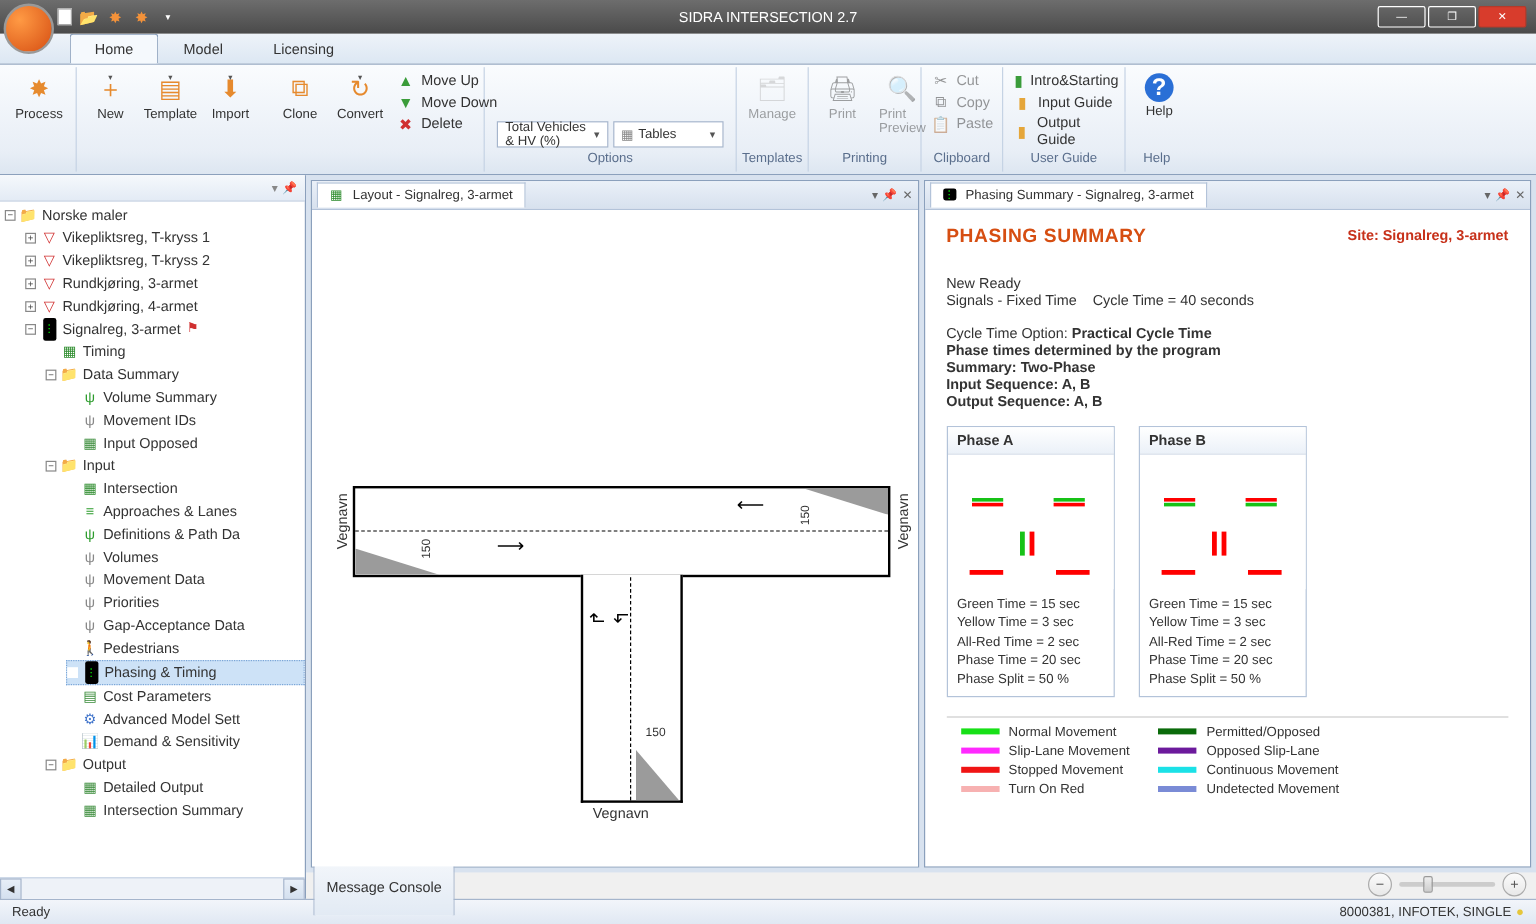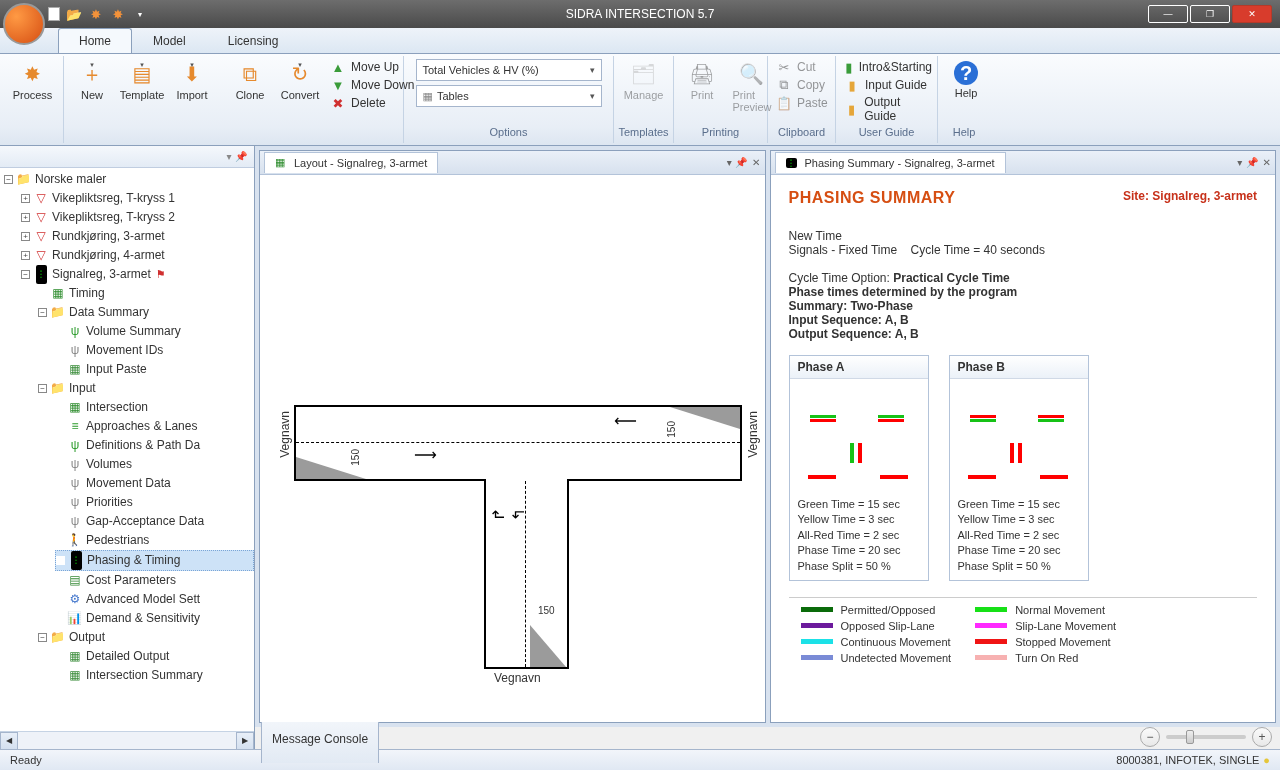--- a/index.html
+++ b/index.html
@@ -101,21 +101,21 @@
 <body>
 
 <div class="title-bar">
   <div class="qat">
     <span style="background:#fff;border:1px solid #aaa;width:12px;height:14px"></span>
     <span style="color:#f3b54a">📂</span>
     <span style="color:#f3923a">✸</span>
     <span style="color:#f3923a">✸</span>
     <span style="font-size:8px">▾</span>
   </div>
-  <div class="title">SIDRA INTERSECTION 5.7</div>
+  <div class="title">SIDRA INTERSECTION 2.7</div>
   <div class="win-controls">
     <span>—</span>
     <span>❐</span>
     <span class="close">✕</span>
   </div>
 </div>
 <div class="orb"></div>
 
 <div class="ribbon-tabs">
   <div class="tab active">Home</div>
@@ -172,21 +172,21 @@
           </div>
         <div class="item">
             <span class="i" style="color:#d03030">✖</span>
             <span>Delete</span>
           </div>
       </div>
     </div>
   </div>
 
   <div class="ribbon-group" style="width:210px">
-    <div class="content" style="flex-direction:column;gap:4px;align-items:center;padding:3px 6px">
+    <div class="content" style="flex-direction:row;gap:4px;align-items:flex-end;padding:3px 6px">
       <div class="combo">
           <span>Total Vehicles &amp; HV (%)</span>
           <span class="chev">▾</span>
         </div>
       <div class="combo">
           <span style="display:flex;gap:4px;align-items:center">
             <span style="color:#888">▦</span>
             <span>Tables</span>
           </span>
           <span class="chev">▾</span>
@@ -350,21 +350,21 @@
                           <div class="row">
                             <span class="toggle none"></span>
                             <span class="ticon ic-mov">ψ</span>
                             <span>Movement IDs</span>
                           </div>
                         </li>
                     <li>
                           <div class="row">
                             <span class="toggle none"></span>
                             <span class="ticon ic-table">▦</span>
-                            <span>Input Paste</span>
+                            <span>Input Opposed</span>
                           </div>
                         </li>
                   </ul>
                 </li>
                 <li>
                       <div class="row">
                         <span class="toggle">−</span>
                         <span class="ticon ic-folder">📁</span>
                         <span>Input</span>
                       </div>
@@ -547,21 +547,21 @@
             </div>
           <div class="pin-close">
               <span>▾</span>
               <span>📌</span>
               <span>✕</span>
             </div>
         </div>
         <div class="phasing">
           <div class="siteinfo">Site: Signalreg, 3-armet</div>
           <h2>PHASING SUMMARY</h2>
-          <p style="margin-top:22px"><span>New Time</span><br>
+          <p style="margin-top:22px"><span>New Ready</span><br>
              <span>Signals - Fixed Time</span>&nbsp;&nbsp;&nbsp;&nbsp;<span>Cycle Time = 40 seconds</span></p>
           <p style="margin-top:14px">
             <span>Cycle Time Option:</span> <b>Practical Cycle Time</b><br>
             <b>Phase times determined by the program</b><br>
             <b>Summary: Two-Phase</b><br>
             <b>Input Sequence: A, B</b><br>
             <b>Output Sequence: A, B</b>
           </p>
           <div class="phase-row">
             <div class="phase-box">
@@ -601,52 +601,52 @@
                 <span>Yellow Time = 3 sec</span><br>
                 <span>All-Red Time = 2 sec</span><br>
                 <span>Phase Time = 20 sec</span><br>
                 <span>Phase Split = 50 %</span>
               </div>
             </div>
           </div>
           <div class="legend">
             <div class="legend-col">
               <div class="legend-item">
+                  <span class="swatch" style="background:#17e017"></span>
+                  <span>Normal Movement</span>
+                </div>
+              <div class="legend-item">
+                  <span class="swatch" style="background:#ff29ff"></span>
+                  <span>Slip-Lane Movement</span>
+                </div>
+              <div class="legend-item">
+                  <span class="swatch" style="background:#f01414"></span>
+                  <span>Stopped Movement</span>
+                </div>
+              <div class="legend-item">
+                  <span class="swatch" style="background:#f7b1b1"></span>
+                  <span>Turn On Red</span>
+                </div>
+            </div>
+            <div class="legend-col">
+              <div class="legend-item">
                   <span class="swatch" style="background:#0a6b0a"></span>
                   <span>Permitted/Opposed</span>
                 </div>
               <div class="legend-item">
                   <span class="swatch" style="background:#6c1a9c"></span>
                   <span>Opposed Slip-Lane</span>
                 </div>
               <div class="legend-item">
                   <span class="swatch" style="background:#1be1e7"></span>
                   <span>Continuous Movement</span>
                 </div>
               <div class="legend-item">
                   <span class="swatch" style="background:#7a8bd6"></span>
                   <span>Undetected Movement</span>
-                </div>
-            </div>
-            <div class="legend-col">
-              <div class="legend-item">
-                  <span class="swatch" style="background:#17e017"></span>
-                  <span>Normal Movement</span>
-                </div>
-              <div class="legend-item">
-                  <span class="swatch" style="background:#ff29ff"></span>
-                  <span>Slip-Lane Movement</span>
-                </div>
-              <div class="legend-item">
-                  <span class="swatch" style="background:#f01414"></span>
-                  <span>Stopped Movement</span>
-                </div>
-              <div class="legend-item">
-                  <span class="swatch" style="background:#f7b1b1"></span>
-                  <span>Turn On Red</span>
                 </div>
             </div>
           </div>
         </div>
       </div>
     </div>
 
     <div class="msg-console-tab">
         <span>Message Console</span>
       </div>

